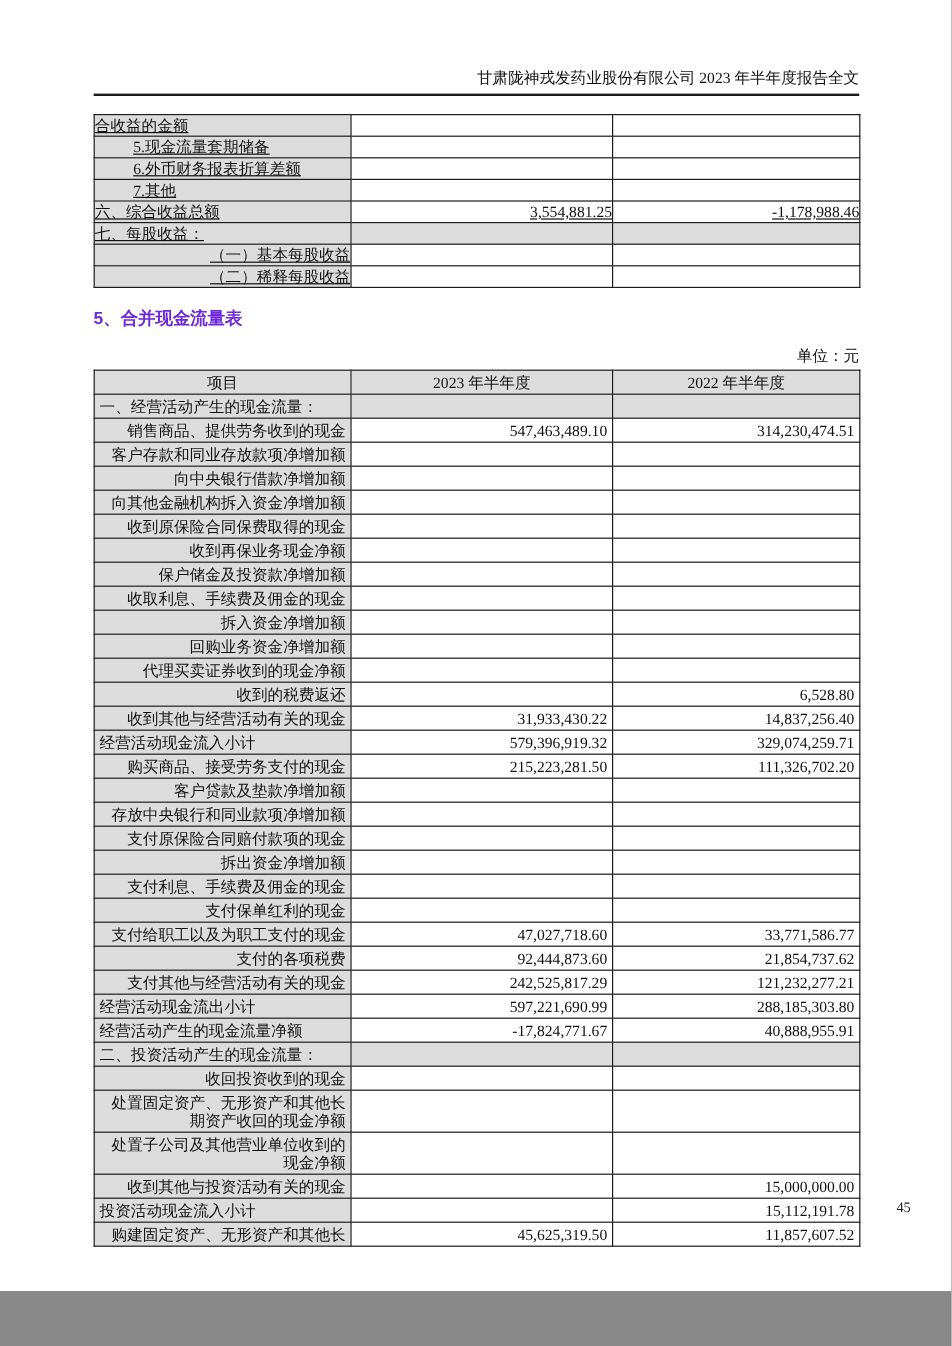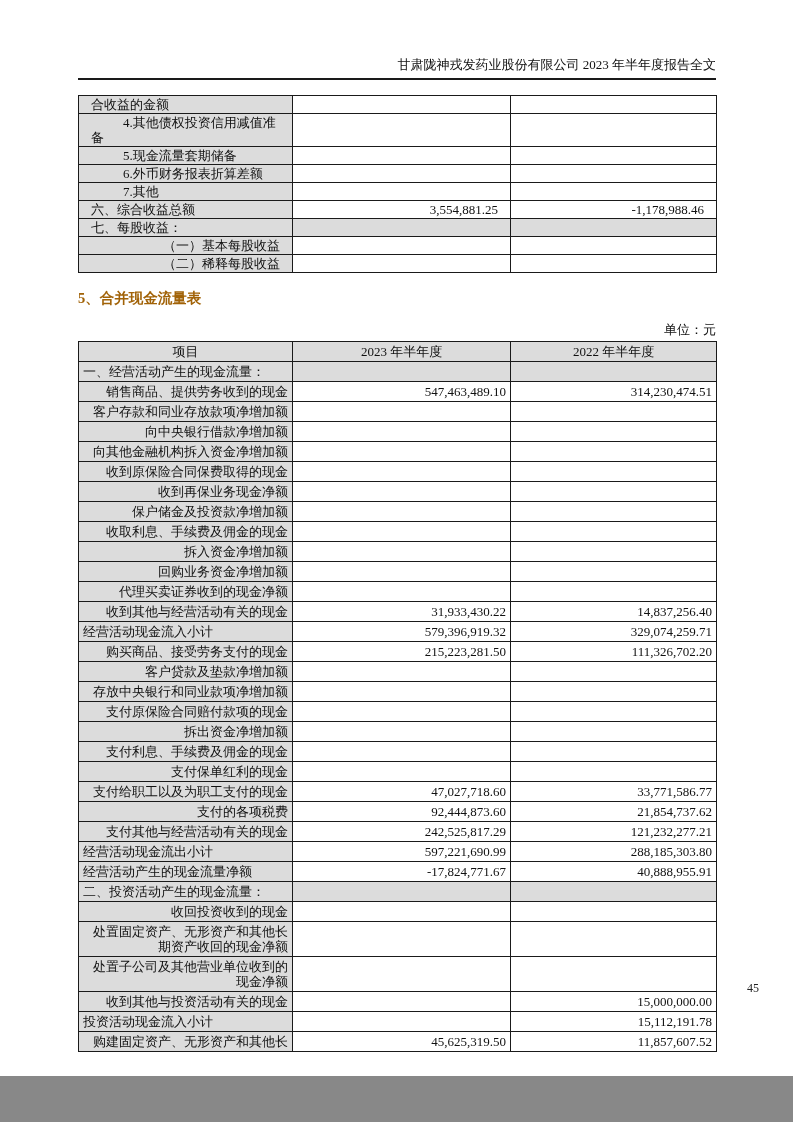--- a/index.html
+++ b/index.html
@@ -34,54 +34,54 @@
   }
   table.fin-table td, table.fin-table th {
     border: 1px solid #1a1a1a;
     font-size: 13px;
     line-height: 15px;
     vertical-align: middle;
     overflow: hidden;
     word-break: break-all;
   }
   #table1 { margin-top: 15px; }
-  #table1 td { padding: 1px 12px; height: 15px; }
+  #table1 td { padding: 1px 0; height: 15px; text-decoration: underline; }
   #table2 td { padding: 2px 4px; height: 15px; }
   #table2 th {
     background: #dcdcdc;
     font-weight: normal;
     text-align: center;
     padding: 2px 4px;
     height: 15px;
   }
   td.label { background: #dcdcdc; text-align: left; }
   tr.section td { background: #dcdcdc; }
   td.num { text-align: right; background: #fff; }
   tr.section td.num { background: #dcdcdc; }
   td.ind0 { text-indent: 0; }
   td.ind1 { text-indent: 8px; text-align: right; }
   td.ind2 { text-indent: 32px; }
   .section-heading {
     margin: 16px 0 0 0;
-    font-family: Liberation Serif, serif;
+    font-family: Liberation Sans, sans-serif;
     font-size: 14.5px;
     font-weight: bold;
-    color: #a16207;
+    color: #6d28d9;
   }
   .unit-label {
     margin-top: 14px;
     margin-bottom: 3px;
     text-align: right;
     font-size: 13px;
     line-height: 16px;
   }
   .page-number {
     position: absolute;
     right: 34px;
-    bottom: 80px;
+    bottom: 62px;
     font-size: 12px;
     color: #222;
   }
 </style>
 </head>
 <body>
 
 <div class="page">
   <div class="content">
 
@@ -95,25 +95,20 @@
           <col style="width:218px">
           <col style="width:206px">
       </colgroup>
       <tbody>
           <tr>
             <td class="label ind0">合收益的金额</td>
             <td class="num"></td>
             <td class="num"></td>
           </tr>
           <tr>
-            <td class="label ind2">4.其他债权投资信用减值准备</td>
-            <td class="num"></td>
-            <td class="num"></td>
-          </tr>
-          <tr>
             <td class="label ind2">5.现金流量套期储备</td>
             <td class="num"></td>
             <td class="num"></td>
           </tr>
           <tr>
             <td class="label ind2">6.外币财务报表折算差额</td>
             <td class="num"></td>
             <td class="num"></td>
           </tr>
           <tr>
@@ -216,20 +211,25 @@
             <td class="label ind1">回购业务资金净增加额</td>
             <td class="num"></td>
             <td class="num"></td>
           </tr>
           <tr>
             <td class="label ind1">代理买卖证券收到的现金净额</td>
             <td class="num"></td>
             <td class="num"></td>
           </tr>
           <tr>
+            <td class="label ind1">收到的税费返还</td>
+            <td class="num"></td>
+            <td class="num">6,528.80</td>
+          </tr>
+          <tr>
             <td class="label ind1">收到其他与经营活动有关的现金</td>
             <td class="num">31,933,430.22</td>
             <td class="num">14,837,256.40</td>
           </tr>
           <tr>
             <td class="label ind0">经营活动现金流入小计</td>
             <td class="num">579,396,919.32</td>
             <td class="num">329,074,259.71</td>
           </tr>
           <tr>

